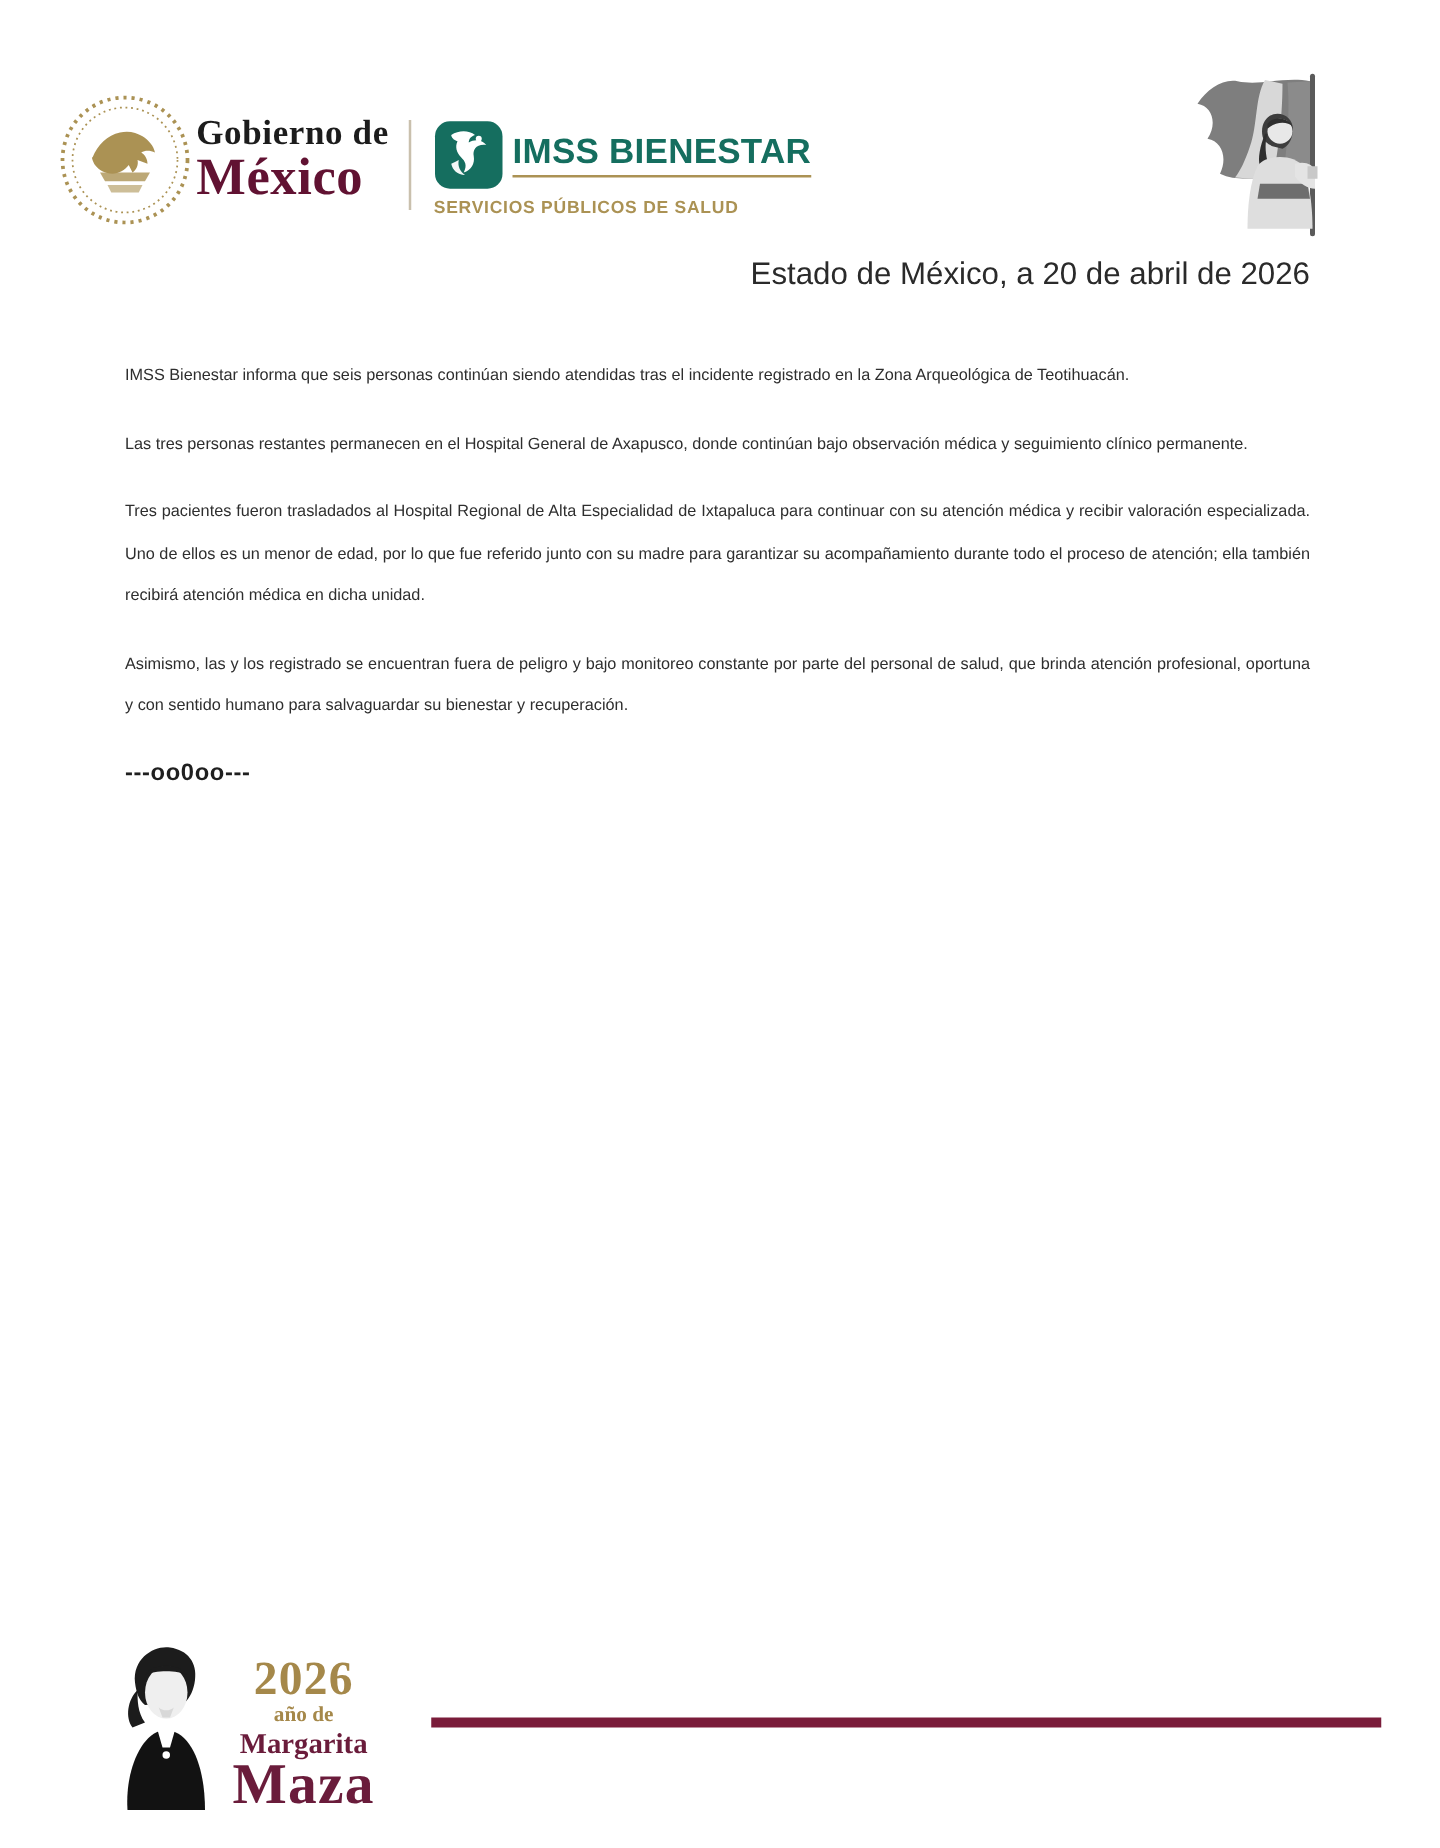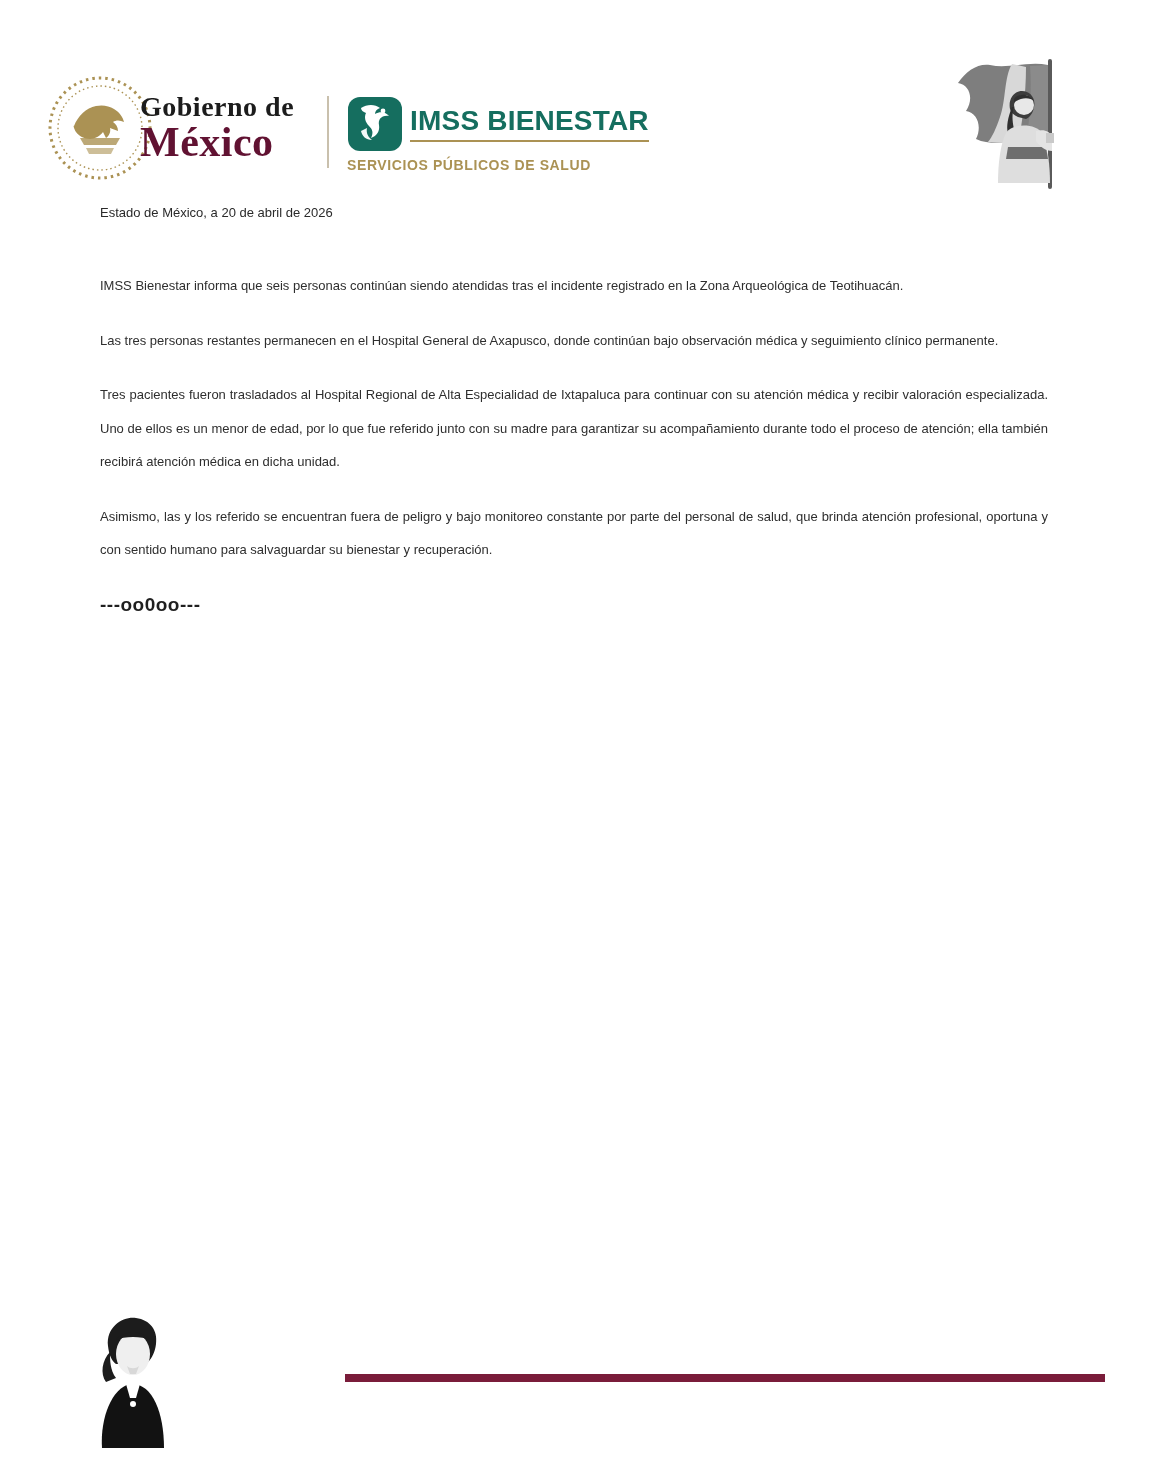--- a/index.html
+++ b/index.html
@@ -4,39 +4,39 @@
 <style>
   * { margin:0; padding:0; box-sizing:border-box; }
   html,body { width:1152px; height:1478px; background:#ffffff; }
   body { font-family:"Liberation Sans", sans-serif; position:relative; overflow:hidden; }
 
   .page { position:absolute; inset:0; background:#ffffff; }
 
   
   .seal { position:absolute; left:44px; top:72px; width:112px; height:112px; }
 
-  .gob-text { position:absolute; left:140px; top:92px; font-family:"Liberation Serif", serif; }
+  .gob-text { position:absolute; left:157px; top:92px; font-family:"Liberation Serif", serif; }
   .gob-line1 { display:block; font-size:28px; font-weight:bold; color:#1c1c1c; letter-spacing:.5px; line-height:1.1; }
   .gob-line2 { display:block; font-size:42px; font-weight:bold; color:#611232; letter-spacing:.5px; line-height:1.0; margin-top:-2px; }
 
   .logo-divider { position:absolute; left:327px; top:96px; width:2px; height:72px; background:#c9c0ad; }
 
   .imss { position:absolute; left:347px; top:96px; width:250px; }
   .imss-row { display:flex; align-items:center; }
   .imss-icon { width:56px; height:56px; flex:0 0 auto; }
   .imss-name-col { margin-left:7px; }
   .imss-name { font-size:28px; font-weight:bold; color:#156e5f; letter-spacing:.2px; white-space:nowrap; line-height:1.1; }
   .imss-rule { height:2px; background:#ab9254; margin-top:4px; }
   .imss-sub { margin-top:5px; font-size:14px; font-weight:bold; color:#ab9254; letter-spacing:.6px; white-space:nowrap; }
 
   .flag-art { position:absolute; left:948px; top:55px; width:148px; height:150px; }
 
   
   .content { position:absolute; left:100px; top:205px; width:948px; color:#2e2e2e; }
-  .dateline { font-size:13px; text-align:left; color:#2a2a2a; }
+  .dateline { font-size:25px; text-align:right; color:#2a2a2a; }
   .doc-title { margin-top:17px; font-size:22px; font-weight:bold; text-align:center; color:#1f1f1f; letter-spacing:.2px; }
   .body-text { margin-top:49px; }
   .body-text p { font-size:13px; line-height:33.5px; text-align:justify; margin-bottom:21px; color:#2e2e2e; }
   .separator { margin-top:27px; text-align:left; font-size:19px; font-weight:bold; color:#1f1f1f; letter-spacing:.5px; }
 
   
   .maza-logo { position:absolute; left:80px; top:1312px; display:flex; align-items:flex-end; }
   .maza-portrait { width:100px; height:136px; flex:0 0 auto; }
   .maza-text { margin-left:6px; text-align:center; padding-bottom:2px; font-family:"Liberation Serif", serif; }
   .maza-year { font-size:38px; font-weight:bold; color:#a5884a; line-height:1; letter-spacing:1px; }
@@ -103,36 +103,42 @@
     <path d="M88 76 C96 74 102 76 104 82 L104 96 C98 96 92 92 88 86 Z" fill="#e4e4e4"></path>
     <path d="M98 78 L106 78 L106 88 L98 88 Z" fill="#c9c9c9"></path>
   </svg>
 
   <div class="content">
     <div class="dateline">Estado de México, a 20 de abril de 2026</div>
     <div class="body-text">
       <p>IMSS Bienestar informa que seis personas continúan siendo atendidas tras el incidente registrado en la Zona Arqueológica de Teotihuacán.</p>
       <p>Las tres personas restantes permanecen en el Hospital General de Axapusco, donde continúan bajo observación médica y seguimiento clínico permanente.</p>
       <p>Tres pacientes fueron trasladados al Hospital Regional de Alta Especialidad de Ixtapaluca para continuar con su atención médica y recibir valoración especializada. Uno de ellos es un menor de edad, por lo que fue referido junto con su madre para garantizar su acompañamiento durante todo el proceso de atención; ella también recibirá atención médica en dicha unidad.</p>
-      <p>Asimismo, las y los referido se encuentran fuera de peligro y bajo monitoreo constante por parte del personal de salud, que brinda atención profesional, oportuna y con sentido humano para salvaguardar su bienestar y recuperación.</p>
+      <p>Asimismo, las y los registrado se encuentran fuera de peligro y bajo monitoreo constante por parte del personal de salud, que brinda atención profesional, oportuna y con sentido humano para salvaguardar su bienestar y recuperación.</p>
     </div>
     <div class="separator">---oo0oo---</div>
   </div>
 
   <div class="maza-logo">
     <svg class="maza-portrait" viewBox="0 0 100 136" aria-hidden="true">
 
       <path d="M28 34 C26 14 44 4 56 6 C70 8 78 18 76 32 C75 40 72 46 68 50 L36 52 C31 48 29 42 28 34 Z" fill="#1c1c1c"></path>
       <path d="M30 40 C22 48 20 62 26 70 L36 66 C30 58 30 48 30 40 Z" fill="#1c1c1c"></path>
 
       <ellipse cx="53" cy="42" rx="17" ry="21" fill="#efefef"></ellipse>
       <path d="M36 28 C42 18 64 18 70 28 C62 24 44 24 36 28 Z" fill="#1c1c1c"></path>
       <path d="M47 54 C50 57 56 57 59 54 L56 62 L50 62 Z" fill="#d8d8d8"></path>
 
       <path d="M22 136 C20 106 32 76 50 72 C72 70 84 100 84 136 Z" fill="#121212"></path>
       <path d="M46 72 L60 72 L56 86 L50 86 Z" fill="#ffffff"></path>
       <circle cx="53" cy="92" r="3" fill="#ffffff"></circle>
     </svg>
+    <div class="maza-text">
+      <div class="maza-year">2026</div>
+      <div class="maza-anode">año de</div>
+      <div class="maza-margarita">Margarita</div>
+      <div class="maza-maza">Maza</div>
+    </div>
   </div>
 
   <div class="footer-bar"></div>
 
 </div>
 
 </body></html>

